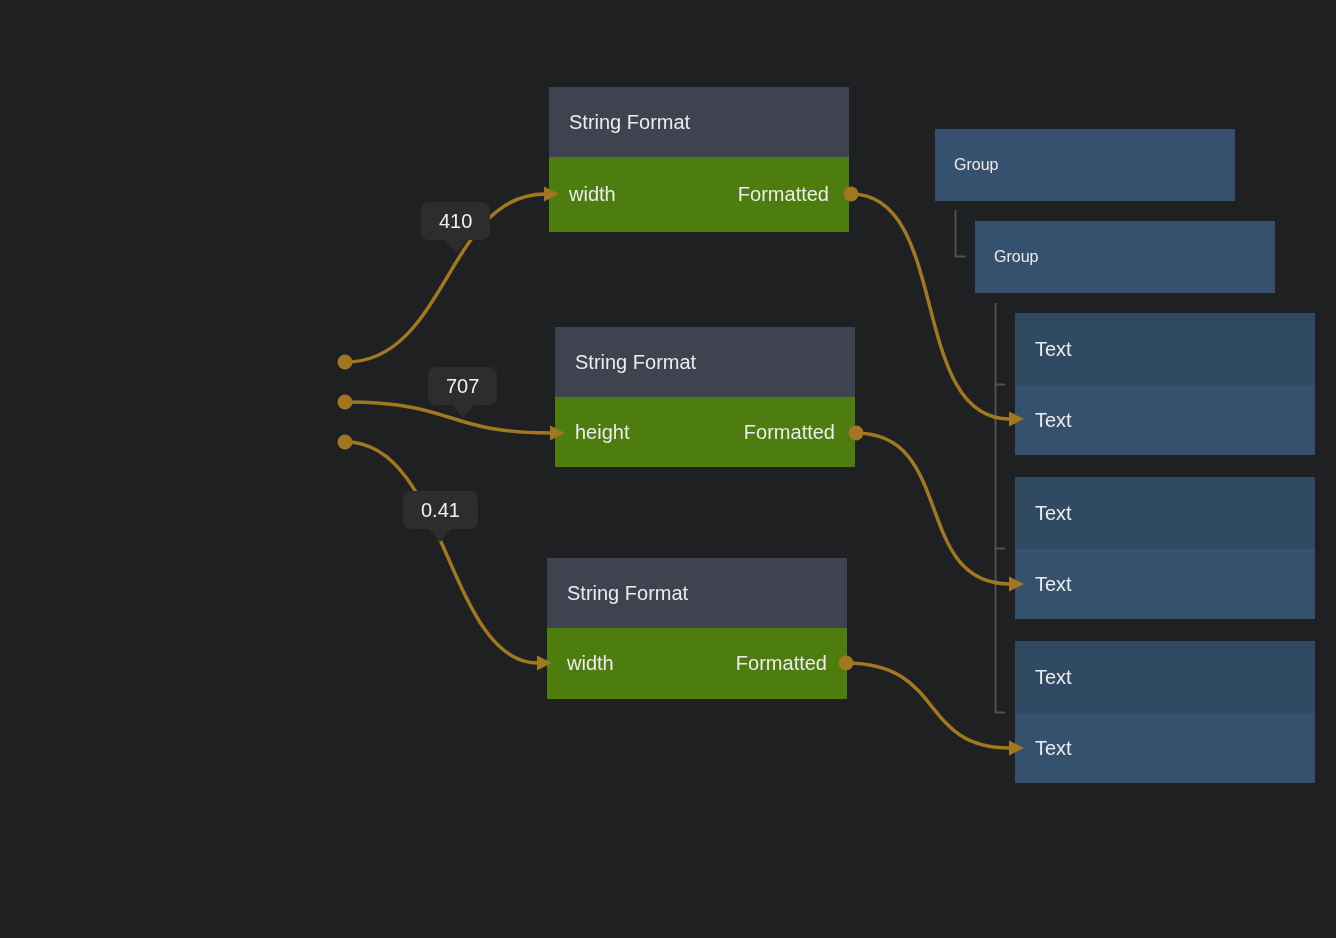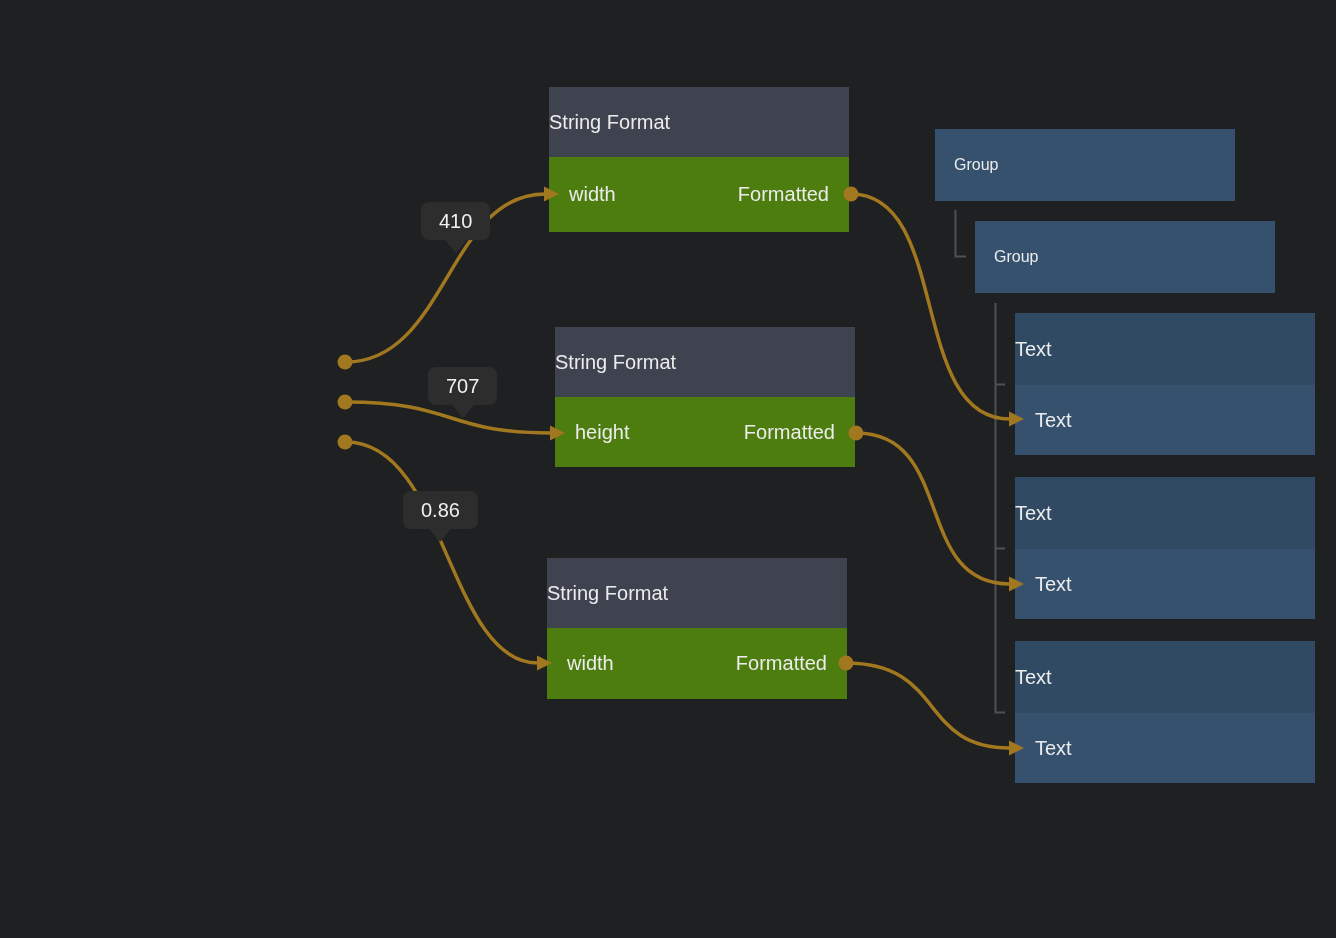--- a/index.html
+++ b/index.html
@@ -9,20 +9,21 @@
     width: 1336px;
     height: 938px;
     background: #1f2021;
     overflow: hidden;
     font-family: "Liberation Sans", "DejaVu Sans", sans-serif;
     color: #ececec;
   }
   .node { position: absolute; z-index: 1; font-size: 20px; }
   .node .hdr {
     display: flex; align-items: center;
+    padding-left: 20px;
     height: 70px;
     white-space: nowrap;
   }
   
   .gray .hdr { background: #3f4350; }
   .gray .bod { background: #4d7c0f; }
   
   .blue .hdr { background: #304a63; height: 72px; }
   .blue .bod { background: #35516d; height: 70px; display: flex; align-items: center; padding-left: 20px; }
   .group-node {
@@ -142,15 +143,15 @@
     <circle cx="345" cy="362" r="7.5" fill="#a1771f" style="pointer-events:auto"></circle>
     <circle cx="345" cy="402" r="7.5" fill="#a1771f" style="pointer-events:auto"></circle>
     <circle cx="345" cy="442" r="7.5" fill="#a1771f" style="pointer-events:auto"></circle>
     <circle cx="851" cy="194" r="7.5" fill="#a1771f" style="pointer-events:auto"></circle>
     <circle cx="856" cy="433" r="7.5" fill="#a1771f" style="pointer-events:auto"></circle>
     <circle cx="846" cy="663" r="7.5" fill="#a1771f" style="pointer-events:auto"></circle>
   </svg>
 
   <div class="badge" style="left:421px; top:202px;">410</div>
   <div class="badge" style="left:428px; top:367px;">707</div>
-  <div class="badge" style="left:403px; top:491px;">0.86</div>
+  <div class="badge" style="left:403px; top:491px;">0.41</div>
 
 </div>
 
 </body></html>

